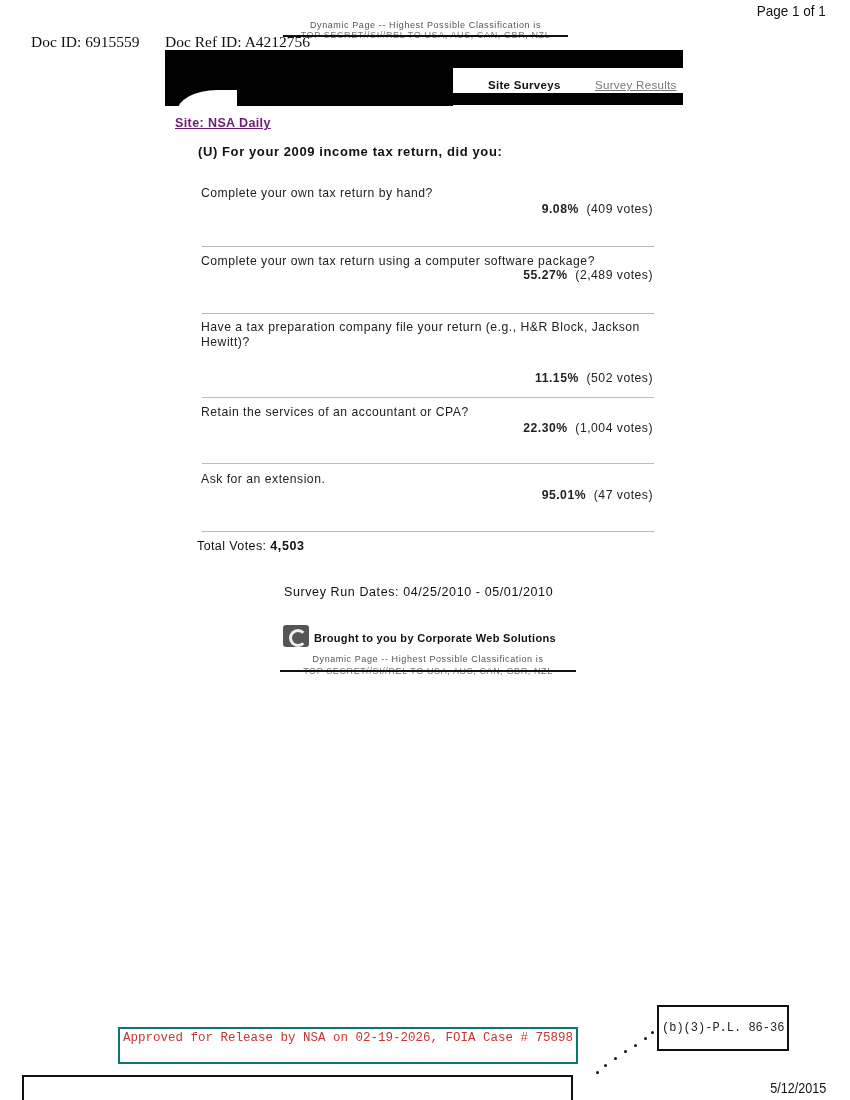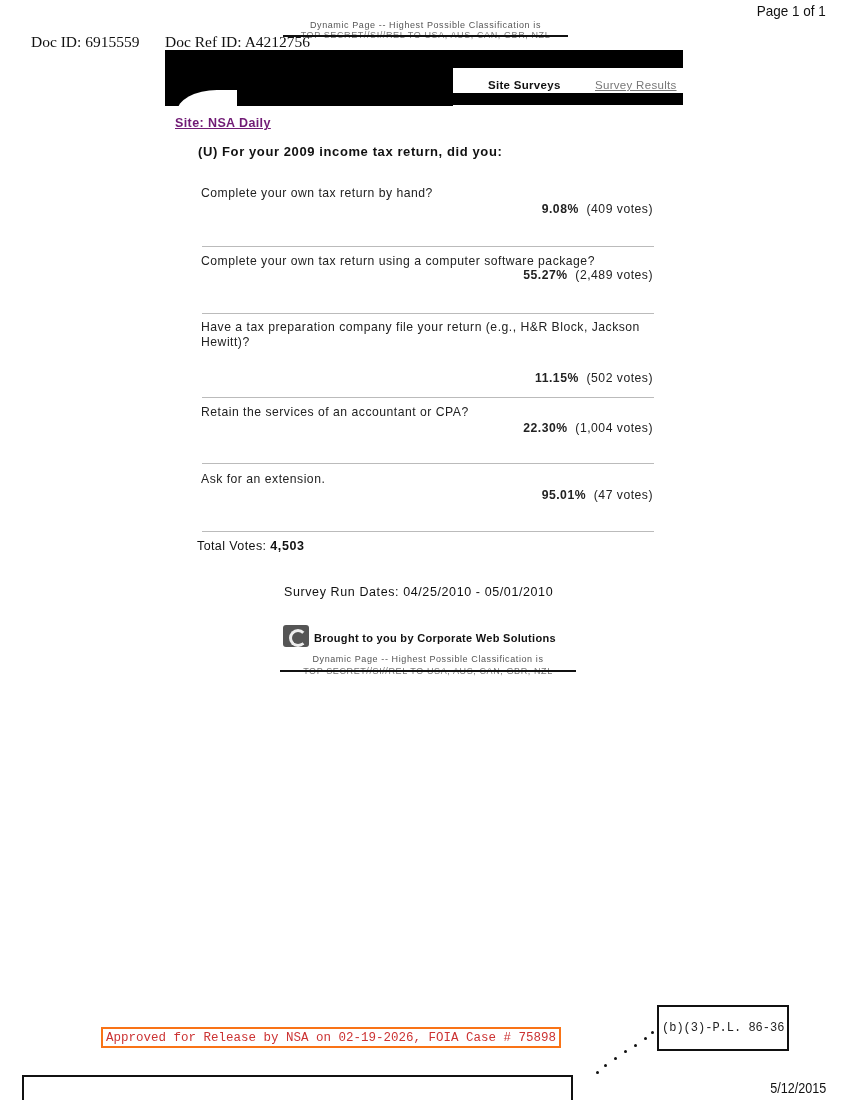--- a/index.html
+++ b/index.html
@@ -25,21 +25,21 @@
   .option .res { text-align:right; line-height:16px; }
   .option .pct { font-weight:bold; }
   .rule { left:202px; width:452px; height:1px; background:#bbb; }
   .total { left:197px; top:539px; font-size:12.5px; letter-spacing:0.4px; }
   .total b { letter-spacing:0.6px; }
   .dates { left:284px; top:585px; font-size:12.5px; letter-spacing:0.6px; }
   .logo { left:283px; top:625px; width:26px; height:22px; background:#555; border-radius:3px; }
   .logo:after { content:""; position:absolute; left:6px; top:4px; width:12px; height:12px; border:3px solid #eee; border-right-color:transparent; border-radius:50%; }
   .brought { left:314px; top:632px; font-size:11px; font-weight:bold; letter-spacing:0.3px; }
   .class-bot { left:280px; top:653px; width:296px; text-align:center; font-size:9px; color:#555; letter-spacing:0.6px; line-height:12px; }
-  .approved { left:101px; top:1027px; border:2px solid #f97316; padding:2px 3px 1px 3px; font-family:"Liberation Mono", monospace; font-size:12.5px; color:#c33; white-space:nowrap; }
+  .approved { left:118px; top:1027px; border:2px solid #0f766e; padding:2px 3px 17px 3px; font-family:"Liberation Mono", monospace; font-size:12.5px; color:#c33; white-space:nowrap; }
   .exempt { left:657px; top:1005px; border:2px solid #111; padding:14px 3px; font-family:"Liberation Mono", monospace; font-size:12px; color:#222; background:#fff; }
   .redact-box { left:22px; top:1075px; width:547px; height:40px; border:2.5px solid #111; }
   .date-foot { right:24px; top:1080px; font-size:14px; transform:scaleX(0.9); transform-origin:right; }
   .dot { width:3px; height:3px; background:#111; border-radius:50%; }
 </style>
 </head>
 <body>
 
 <div class="abs page-num">Page 1 of 1</div>
 

